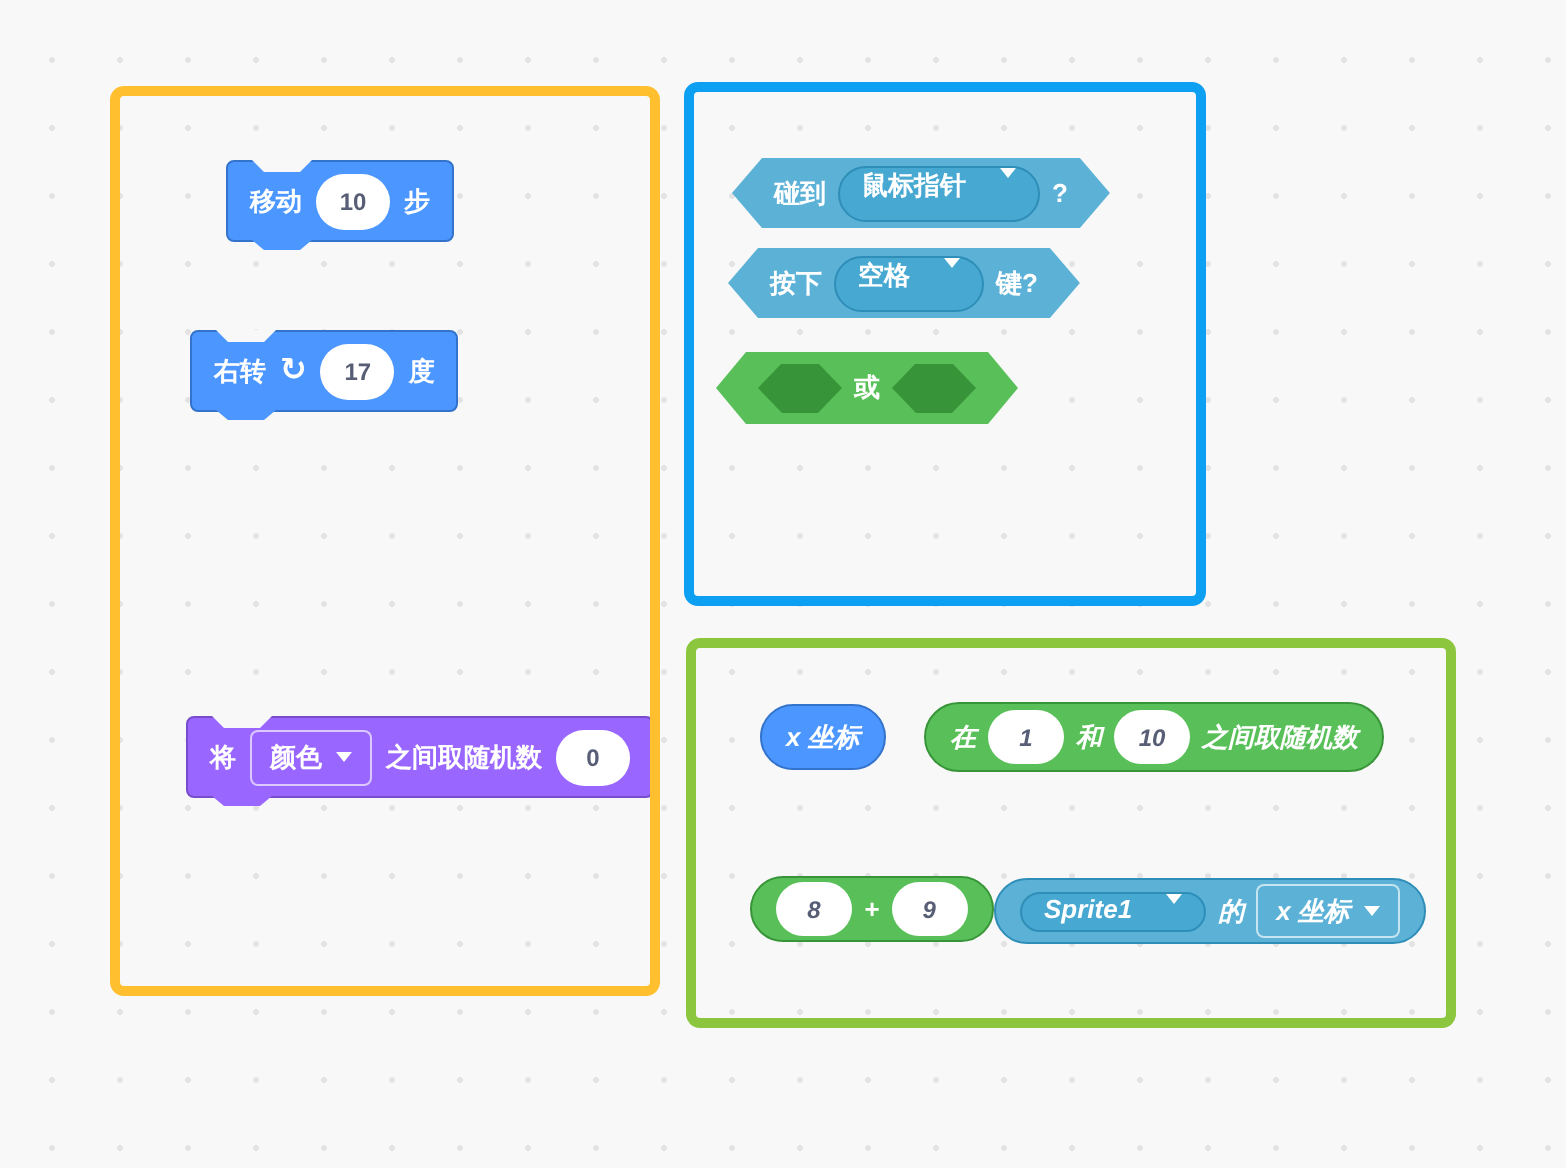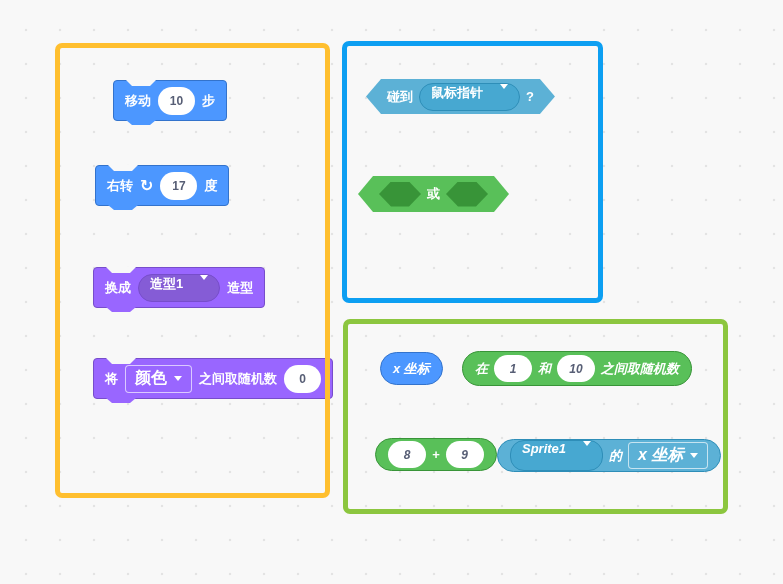--- a/index.html
+++ b/index.html
@@ -69,26 +69,26 @@
     background:#fff;border-radius:14px;
     color:#575E75;font-weight:bold;font-size:12px;text-align:center;
   }
   .reporter .oval-input{height:27px;min-width:38px;}
   .dd-pill{
     display:inline-flex;gap:17px;
     height:28px;padding:0 11px;box-sizing:border-box;border-radius:14px;
     background:var(--dark);border:1px solid var(--stroke);
     color:#fff;font-weight:bold;font-size:13px;
   }
-  .reporter .dd-pill{height:31px;}
+  .reporter .dd-pill{height:20px;}
   .dd-square{
     display:inline-flex;align-items:center;gap:7px;
     height:28px;padding:0 9px;box-sizing:border-box;border-radius:4px;
     background:var(--fill);border:1px solid rgba(255,255,255,0.65);
-    color:#fff;font-weight:bold;font-size:16px;
+    color:#fff;font-weight:bold;font-size:13px;
   }
   .reporter .dd-square{height:27px;}
   .caret{
     width:0;height:0;display:inline-block;
     border-left:4px solid transparent;border-right:4px solid transparent;
     border-top:5px solid #fff;
   }
   .turn-icon{font-weight:bold;font-size:16px;line-height:1;}
 
   
@@ -116,28 +116,20 @@
     <span>步</span>
   </div>
 
   <div class="stack motion" style="left:95px;top:165px;">
     <span>右转</span>
     <span class="turn-icon">↻</span>
     <span class="oval-input">17</span>
     <span>度</span>
   </div>
 
-  <div class="stack looks" style="left:93px;top:267px;">
-    <span>换成</span>
-    <span class="dd-pill">
-      <span>造型1</span>
-      <span class="caret"></span>
-    </span>
-    <span>造型</span>
-  </div>
 
   <div class="stack looks" style="left:93px;top:358px;">
     <span>将</span>
     <span class="dd-square">
       <span>颜色</span>
       <span class="caret"></span>
     </span>
     <span>之间取随机数</span>
     <span class="oval-input">0</span>
   </div>
@@ -145,20 +137,28 @@
 
   <div class="bool sensing" style="left:366px;top:79px;">
     <span>碰到</span>
     <span class="dd-pill">
       <span>鼠标指针</span>
       <span class="caret"></span>
     </span>
     <span>?</span>
   </div>
 
+  <div class="bool sensing" style="left:364px;top:124px;">
+    <span>按下</span>
+    <span class="dd-pill">
+      <span>空格</span>
+      <span class="caret"></span>
+    </span>
+    <span>键?</span>
+  </div>
 
   <div class="bool op" style="left:358px;top:176px;height:36px;">
     <span class="hex-slot"></span>
     <span>或</span>
     <span class="hex-slot"></span>
   </div>
 
 
   <div class="reporter motion" style="left:380px;top:352px;height:33px;">
     <span>x 坐标</span>

